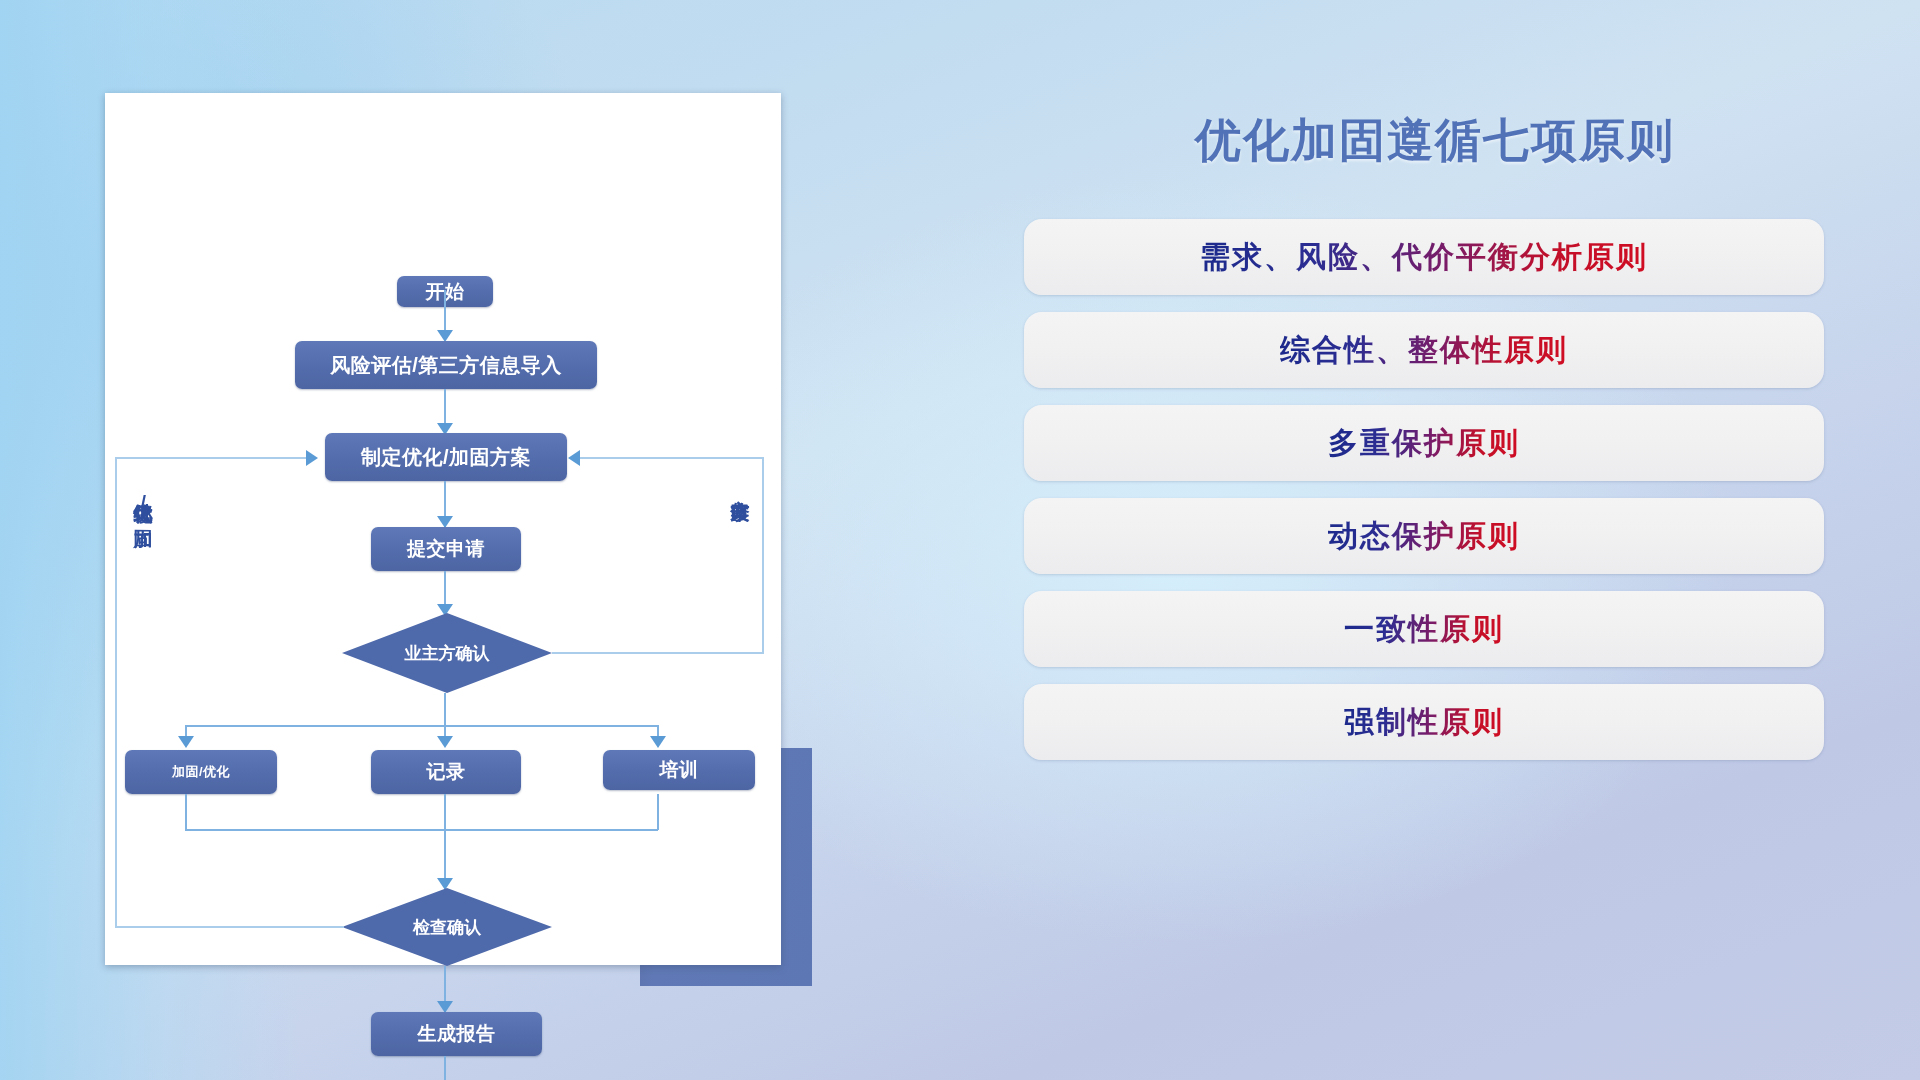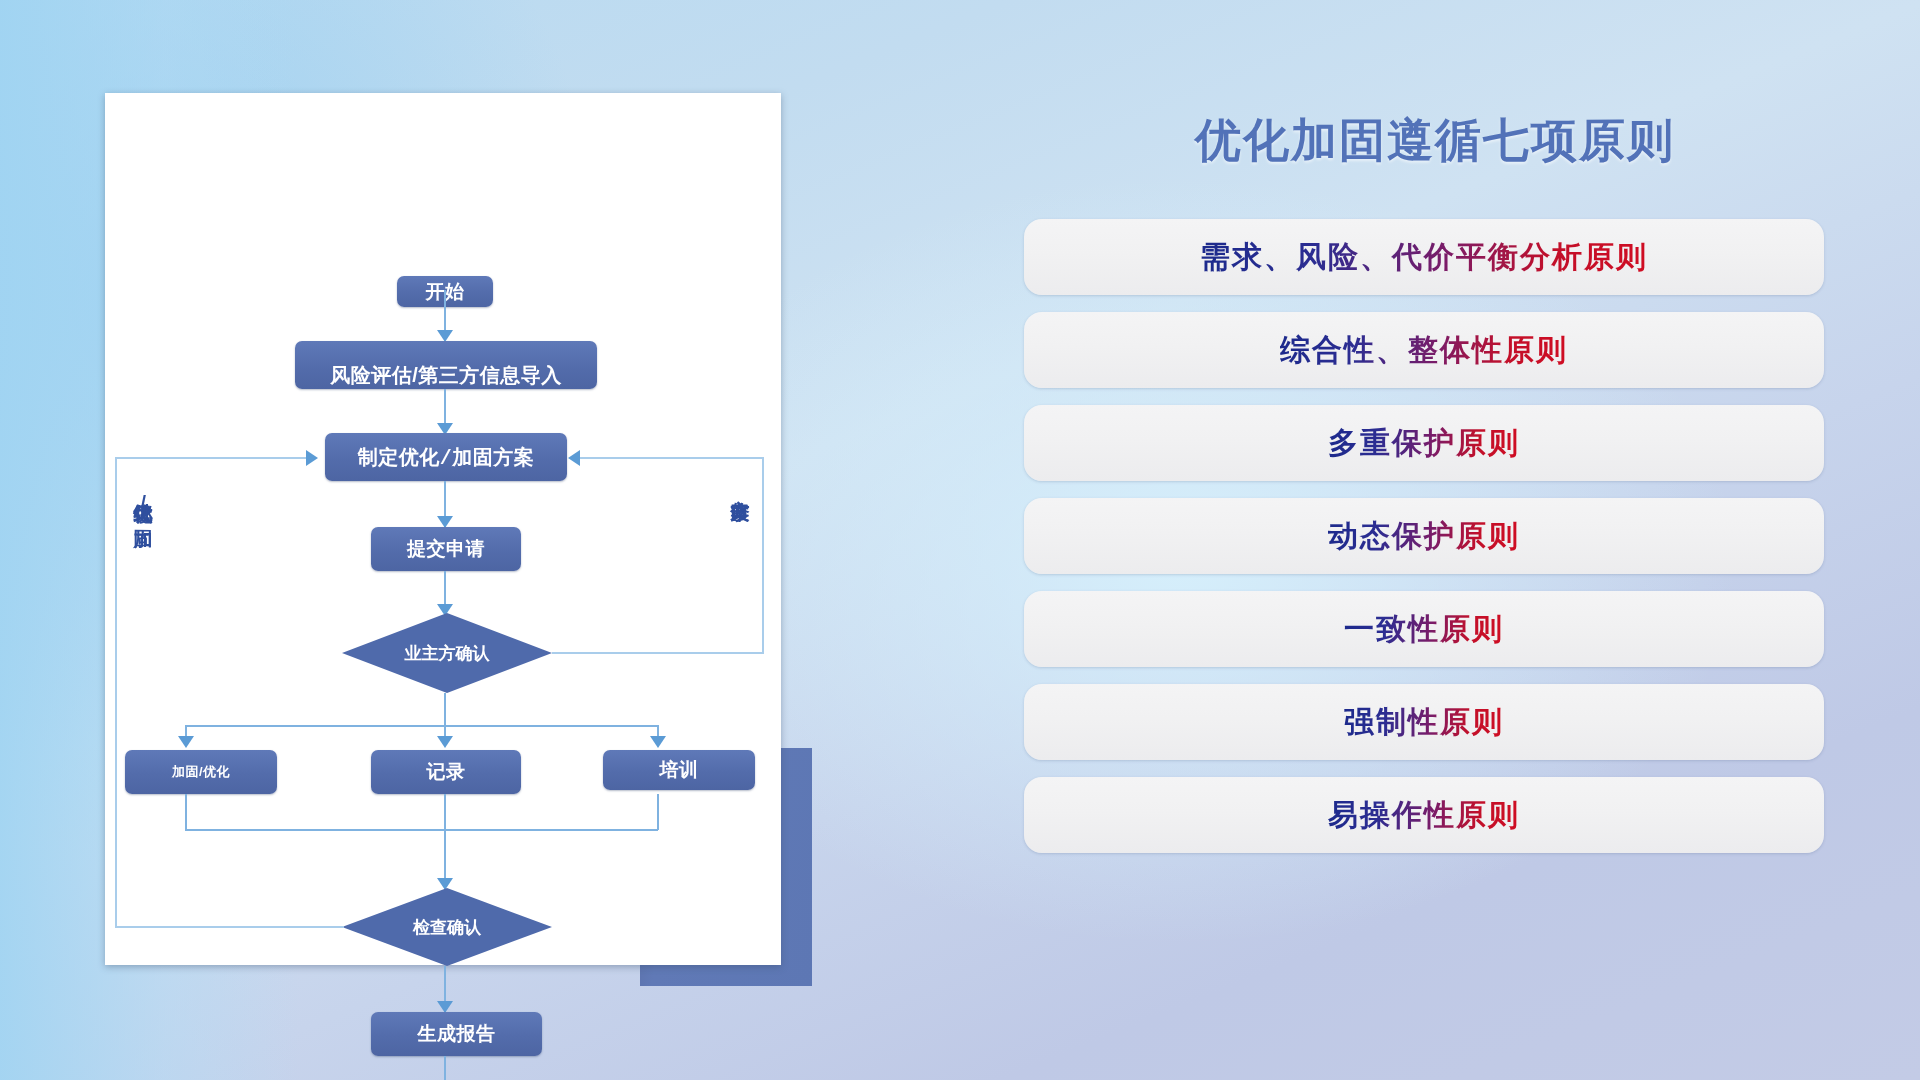--- a/index.html
+++ b/index.html
@@ -191,28 +191,28 @@
   <div class="flow-card">
     <div class="flow-inner">
 
       <div class="node" style="left:292px; top:155px; width:96px; height:31px; font-size:19px;margin-top:28px;">
         <span>开始</span>
       </div>
 
       <div class="ln lnv" style="left:339px; top:197px; height:49px;"></div>
       <div class="arrow-down" style="left:332px; top:237px;"></div>
 
-      <div class="node" style="left:190px; top:248px; width:302px; height:48px; font-size:20px;align-items:flex-end;">
+      <div class="node" style="left:190px; top:248px; width:302px; height:48px; font-size:20px;">
         <span>风险评估/第三方信息导入</span>
       </div>
 
       <div class="ln lnv" style="left:339px; top:296px; height:45px;"></div>
       <div class="arrow-down" style="left:332px; top:330px;"></div>
 
-      <div class="node" style="left:220px; top:340px; width:242px; height:48px; font-size:20px;font-family:Liberation Mono, monospace;">
+      <div class="node" style="left:220px; top:340px; width:242px; height:48px; font-size:20px;">
         <span>制定优化/加固方案</span>
       </div>
 
       <div class="ln lnv" style="left:339px; top:388px; height:46px;"></div>
       <div class="arrow-down" style="left:332px; top:423px;"></div>
 
       <div class="node" style="left:266px; top:434px; width:150px; height:44px; font-size:19px;">
         <span>提交申请</span>
       </div>
 
@@ -304,20 +304,17 @@
       </div>
 
       <div class="pcard">
         <span class="pcard-label">一致性原则</span>
       </div>
 
       <div class="pcard">
         <span class="pcard-label">强制性原则</span>
       </div>
 
-      <div class="pcard">
-        <span class="pcard-label">易操作性原则</span>
-      </div>
 
     </div>
   </div>
 
 </div>
 
 </body></html>

